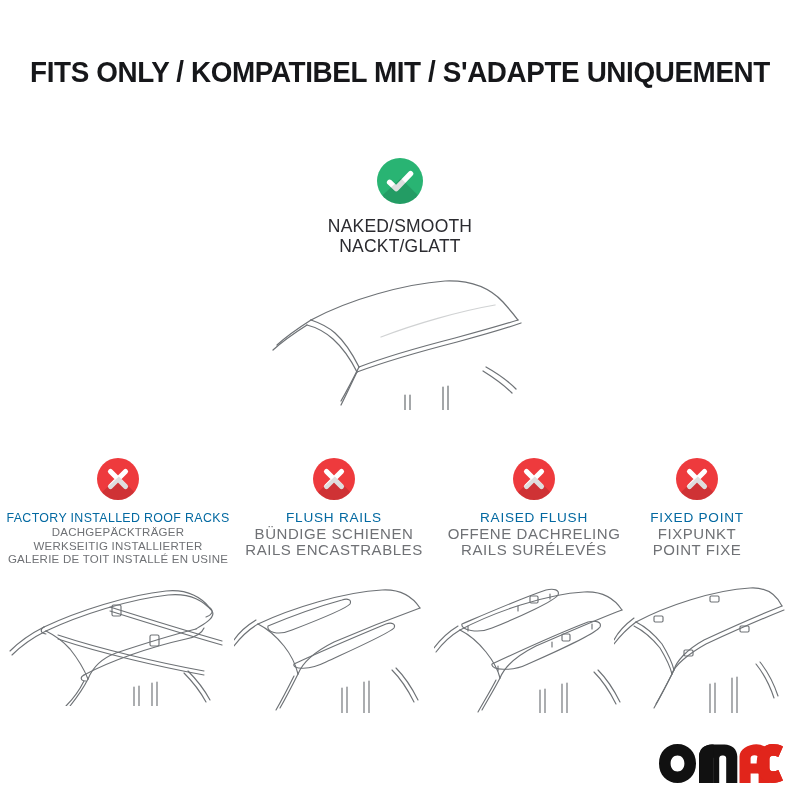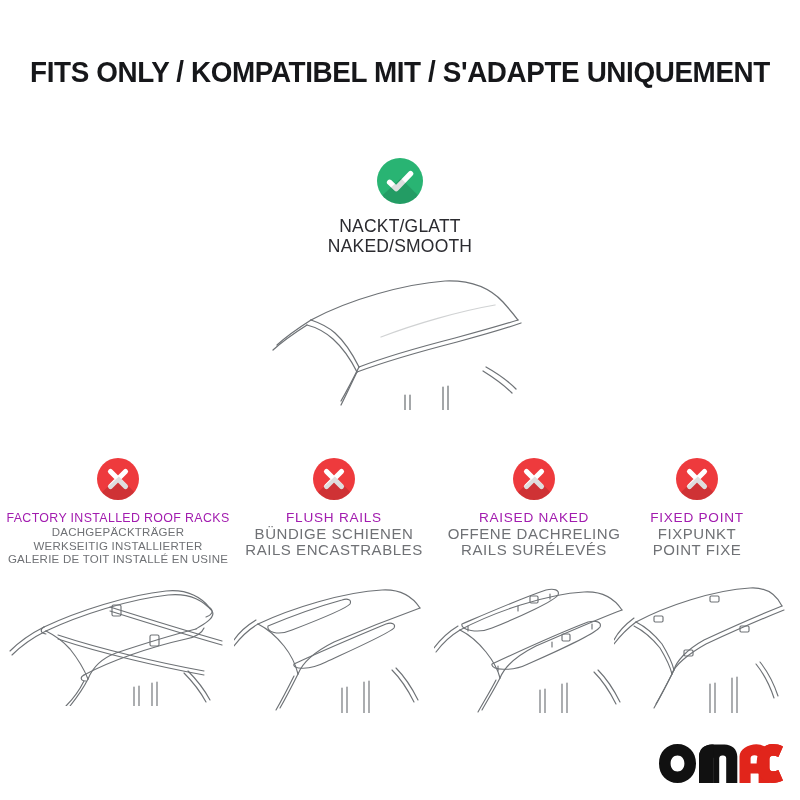--- a/index.html
+++ b/index.html
@@ -70,21 +70,21 @@
   
   .bad-col { position: absolute; top: 458px; text-align: center; }
   #col-0 { left: 0px;   width: 236px; }
   #col-1 { left: 234px; width: 200px; }
   #col-2 { left: 434px; width: 200px; }
   #col-3 { left: 614px; width: 166px; text-align: center; }
 
   .bad-labels { margin-top: 10px; }
   .lbl-en {
     font-size: 13.6px; line-height: 16.4px;
-    color: #a21caf; letter-spacing: 0.75px;
+    color: #0369a1; letter-spacing: 0.75px;
     white-space: nowrap;
   }
   .lbl-sub {
     font-size: 15px; line-height: 15.6px;
     color: #6f7175; letter-spacing: 0.55px;
     white-space: nowrap;
   }
   #col-0 .lbl-en  { font-size: 12.4px; letter-spacing: 0.35px; }
   #col-0 .lbl-sub { font-size: 11.5px; letter-spacing: 0.25px; line-height: 13.4px; }
 
@@ -106,22 +106,22 @@
   <div id="title">FITS ONLY / KOMPATIBEL MIT / S'ADAPTE UNIQUEMENT</div>
 
   <div id="good-block">
     <span class="badge green">
       <svg width="46" height="46" viewBox="0 0 46 46" aria-hidden="true">
         <path d="M12.6 24.3 L19.2 30.6 L33.6 15.6" fill="none" stroke="#ffffff" stroke-width="5.4" stroke-linecap="round" stroke-linejoin="round"></path>
       </svg>
       <span class="shade"></span>
     </span>
     <div id="good-labels">
+      <div>NAKED/SMOOTH</div>
       <div>NACKT/GLATT</div>
-      <div>NAKED/SMOOTH</div>
     </div>
   </div>
 
   <div class="roof-art" id="good-art">
     <svg width="290" height="135" viewBox="0 0 290 135" aria-hidden="true">
       <g fill="none" stroke="#6e7276" stroke-width="1.25" stroke-linejoin="round" stroke-linecap="round">
 
         <path d="M56 45 C 95 24, 150 9, 190 6 C 215 5, 235 13, 248 27 C 256 36, 260 41, 263 45"></path>
         <path d="M56 45 C 62 47, 72 51, 80 58 C 90 67, 98 80, 104 92"></path>
         <path d="M263 45 C 250 49, 226 56, 200 63 C 165 72, 130 82, 104 92"></path>
@@ -238,21 +238,21 @@
   </div>
 
   <div class="bad-col" id="col-2">
     <span class="badge red">
       <svg width="42" height="42" viewBox="0 0 42 42" aria-hidden="true">
         <path d="M13.5 13.5 L28.5 28.5 M28.5 13.5 L13.5 28.5" fill="none" stroke="#ffffff" stroke-width="5.2" stroke-linecap="round"></path>
       </svg>
       <span class="shade"></span>
     </span>
     <div class="bad-labels">
-      <div class="lbl-en">RAISED NAKED</div>
+      <div class="lbl-en">RAISED FLUSH</div>
       <div class="lbl-sub">OFFENE DACHRELING</div>
       <div class="lbl-sub">RAILS SURÉLEVÉS</div>
     </div>
     <div class="col-art" style="margin-top:20px">
       <svg width="200" height="135" viewBox="0 0 200 135" aria-hidden="true">
         <g fill="none" stroke="#6e7276" stroke-width="1.15" stroke-linejoin="round" stroke-linecap="round">
 
           <path d="M26 52 C 60 34, 112 16, 150 14 C 168 13, 180 20, 188 32"></path>
           <path d="M26 52 C 34 56, 44 64, 52 74 C 60 84, 64 92, 66 100"></path>
           <path d="M188 32 C 166 40, 130 56, 102 68 C 82 78, 70 90, 66 100"></path>

